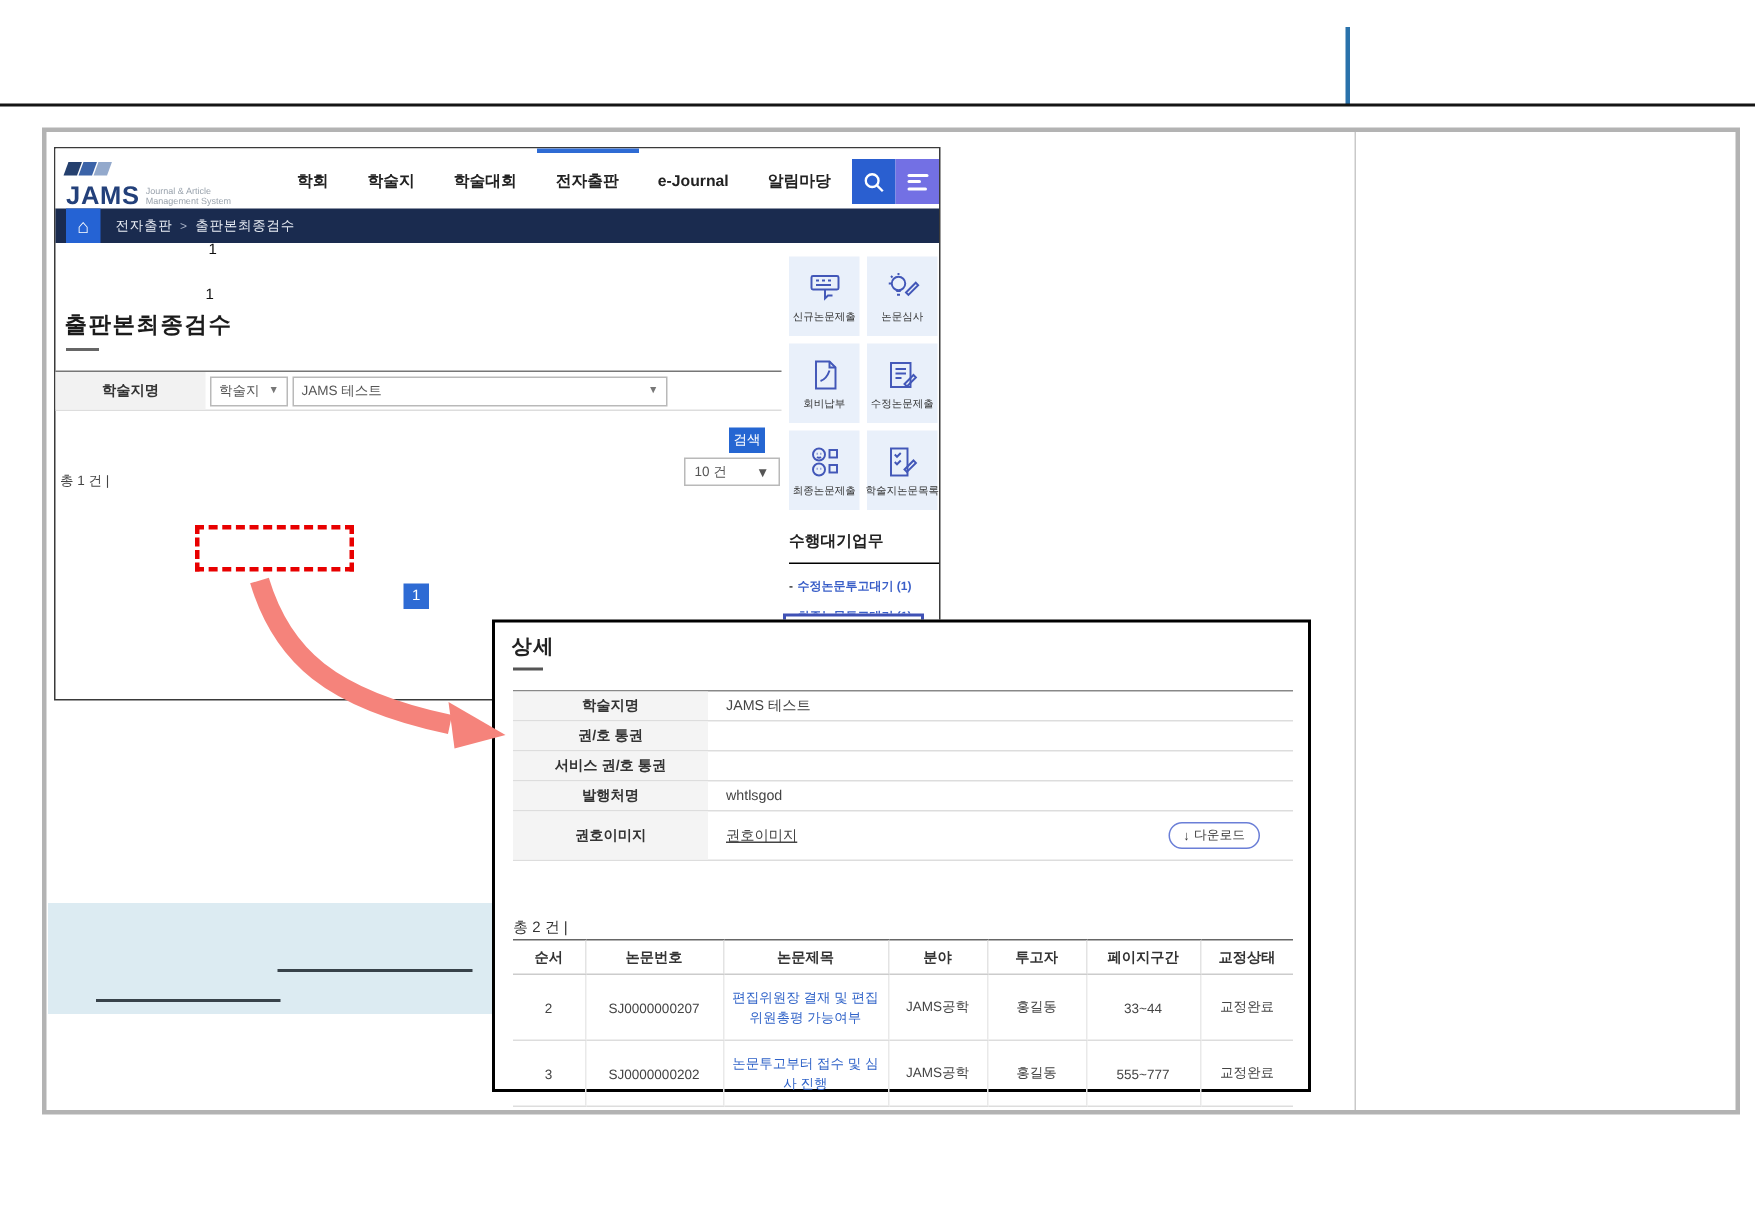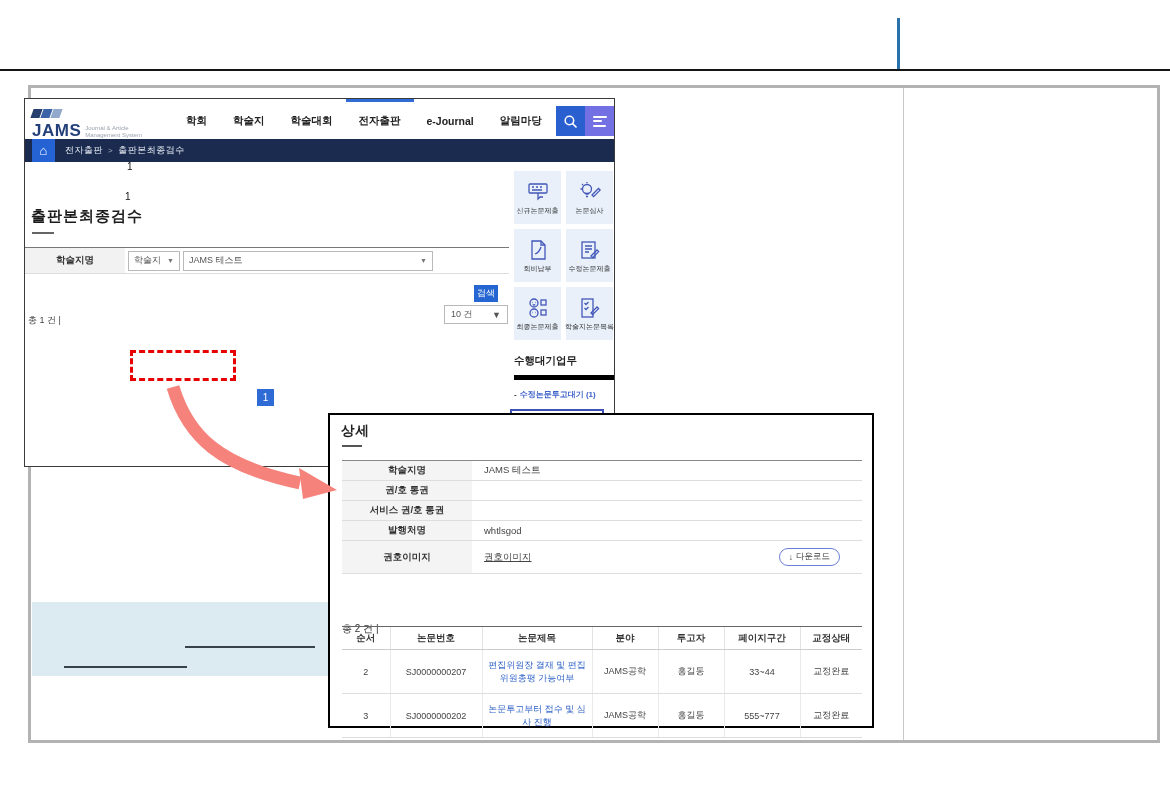--- a/index.html
+++ b/index.html
@@ -9,21 +9,21 @@
 
   
   .top-vline { left:897px; top:18px; width:3px; height:52px; background:#2a72ab; }
   .top-hline { left:0; top:69px; width:1170px; height:2px; background:#151515; }
 
   
   .main-box { left:28px; top:85px; width:1132px; height:658px; border:3px solid #b3b3b3; background:#fff; }
   .col-divider { left:872px; top:0; width:1px; height:100%; background:#c9c9c9; }
 
   
-  .shot { left:24px; top:98px; width:591px; height:369px; border:1px solid #3a3a3a; background:#fff; z-index:2; }
+  .shot { left:36px; top:98px; width:591px; height:369px; border:1px solid #3a3a3a; background:#fff; z-index:2; }
   .navbar { position:absolute; left:0; top:0; width:100%; height:40px; background:#fff; }
   .logo { position:absolute; left:7px; top:5px; }
   .logo-diamonds span { display:inline-block; width:9px; height:9px; margin-right:1px; transform:skewX(-20deg) rotate(0deg); }
   .d1{background:#25406e;} .d2{background:#3b63a8;} .d3{background:#93a9cc;}
   .logo-row { display:flex; align-items:flex-end; }
   .logo-text { font-size:17px; font-weight:bold; color:#23407a; letter-spacing:0.5px; line-height:1; }
   .logo-tag { margin-left:4px; font-size:6px; color:#9aa3ad; line-height:1.15; }
   .nav-list { position:absolute; left:148px; top:0; height:40px; display:flex; gap:0; }
   .nav-item { height:40px; display:flex; align-items:center; padding:0 13px; font-size:10.5px; font-weight:bold; color:#222; border-top:3px solid transparent; }
   .nav-item.active { border-top:3px solid #2e6bd4; }
@@ -58,42 +58,42 @@
   table.rtab th:first-child, table.rtab td:first-child { border-left:none; }
   .vol-link { color:#2f62c8; font-weight:bold; font-size:11px; text-decoration:none; }
 
   .page-btn { left:232px; top:290px; width:17px; height:17px; background:#2e6bd4; color:#fff; font-size:10px; display:flex; align-items:center; justify-content:center; }
 
   .side { left:489px; top:72px; width:100px; position:absolute; }
   .tiles { display:grid; grid-template-columns:47px 47px; grid-gap:5px; }
   .tile { width:47px; height:53px; background:#e9f0fa; display:flex; flex-direction:column; align-items:center; justify-content:center; }
   .tile svg { width:24px; height:24px; stroke:#4257b8; fill:none; stroke-width:1.3; }
   .tile-label { font-size:7px; color:#333; margin-top:2px; white-space:nowrap; }
-  .wait-title { margin-top:14px; font-size:10.5px; font-weight:bold; color:#222; border-bottom:5px solid #000000; padding-bottom:7px; }
+  .wait-title { margin-top:14px; font-size:10.5px; font-weight:bold; color:#222; border-bottom:1px solid #000000; padding-bottom:7px; }
   .wait-item { margin-top:9px; font-size:8px; color:#3a5fc8;font-weight:bold; }
   .wait-item .dash { color:#333; margin-right:3px; }
   .blue-box { position:absolute; left:-4px; top:238px; width:94px; height:54px; border:2px solid #3f51b5; background:#fff; }
 
   
   .cyan-box { left:32px; top:602px; width:298px; height:74px; background:#dcebf2; z-index:1; }
   .cyan-line { position:absolute; height:2px; background:#38424a; }
 
   
   .panel { left:328px; top:413px; width:546px; height:315px; border:2px solid #000; background:#fff; z-index:5; }
   .panel-title { position:absolute; left:11px; top:7px; font-size:13.5px; font-weight:bold; color:#222; letter-spacing:1px; }
   .panel-title-ul { position:absolute; left:12px; top:30px; width:20px; height:2px; background:#555; }
   .info { position:absolute; left:12px; top:45px; width:520px; border-top:1px solid #888; }
   .info-row { display:flex; border-bottom:1px solid #ddd; min-height:20px; }
   .info-row.tall { min-height:33px; }
   .info-label { width:130px; background:#f4f4f4; display:flex; align-items:center; justify-content:center; font-size:9.5px; font-weight:bold; color:#333; }
   .info-value { flex:1; display:flex; align-items:center; padding-left:12px; font-size:9.5px; color:#444; position:relative; }
   .img-link { text-decoration:underline; color:#444; }
   .dl-btn { position:absolute; right:22px; border:1px solid #6b7fd7; border-radius:9px; font-size:8.5px; color:#333; padding:2px 9px; background:#fff; display:flex; align-items:center; gap:3px; }
 
-  .total-2 { position:absolute; left:12px; top:196px; font-size:10px; color:#333;margin-top:11px; }
+  .total-2 { position:absolute; left:12px; top:196px; font-size:10px; color:#333; }
   table.atab { position:absolute; left:12px; top:211px; width:520px; border-collapse:collapse; table-layout:fixed; }
   table.atab th { border-top:1px solid #666; border-bottom:1px solid #ccc; font-size:9.5px; font-weight:bold; color:#333; height:23px; border-left:1px solid #e3e3e3; }
   table.atab td { font-size:9px; color:#444; text-align:center; height:44px; border-bottom:1px solid #ddd; border-left:1px solid #e9e9e9; }
   table.atab th:first-child, table.atab td:first-child { border-left:none; }
   .title-link { color:#2f62c8; font-size:9px; line-height:1.35; text-decoration:none; display:inline-block; padding:0 4px; }
 
   
   .hl-box { left:130px; top:350px; width:106px; height:31px; border:3px dashed #e80000; z-index:6; background:transparent; }
   .arrow-svg { left:0; top:0; width:1170px; height:810px; z-index:6; pointer-events:none; }
 

